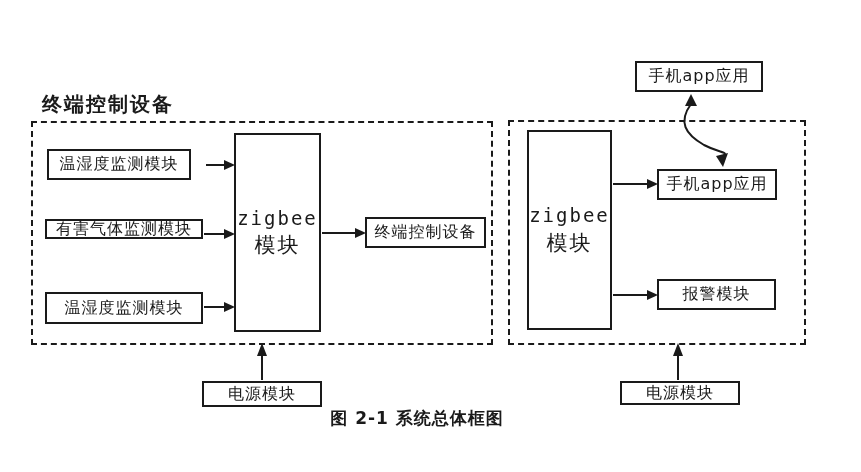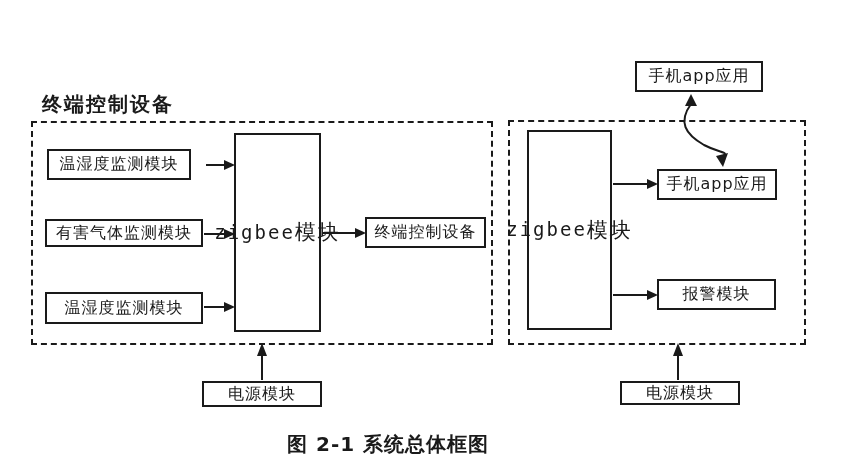--- a/index.html
+++ b/index.html
@@ -30,36 +30,37 @@
     background: #ffffff;
     display: flex;
     align-items: center;
     justify-content: center;
     font-size: 16px;
     letter-spacing: 1px;
     white-space: nowrap;
     box-sizing: border-box;
   }
   .node.tall {
-    flex-direction: row;
+    flex-direction: column;
     line-height: 1.35;
     text-align: center;
   }
   .zigbee-line1 {
     font-family: "DejaVu Sans Mono", "Liberation Mono", monospace;
     font-size: 19px;
     letter-spacing: 2px;
   }
   .zigbee-line2 { font-size: 21px; letter-spacing: 2px; }
   .caption {
     position: absolute;
     left: 287px;
-    top: 431px;
+    top: 407px;
     width: 260px;
-    font-size: 20px;
+    text-align: center;
+    font-size: 17px;
     font-weight: bold;
     letter-spacing: 1px;
     white-space: nowrap;
   }
   svg.arrows {
     position: absolute;
     left: 0; top: 0;
     width: 861px; height: 472px;
     pointer-events: none;
   }
@@ -68,21 +69,21 @@
 <body>
 
 <div class="canvas">
 
   <div class="group-label" style="left:42px; top:91px;">终端控制设备</div>
 
   <div class="dashed-box" style="left:31px; top:121px; width:458px; height:220px;"></div>
   <div class="dashed-box" style="left:508px; top:120px; width:294px; height:221px;"></div>
 
   <div class="node" style="left:47px; top:149px; width:144px; height:31px;">温湿度监测模块</div>
-  <div class="node" style="left:45px; top:219px; width:158px; height:28px;">有害气体监测模块</div>
+  <div class="node" style="left:45px; top:219px; width:158px; height:20px;">有害气体监测模块</div>
   <div class="node" style="left:45px; top:292px; width:158px; height:32px;">温湿度监测模块</div>
 
   <div class="node tall" style="left:234px; top:133px; width:87px; height:199px;">
     <span class="zigbee-line1">zigbee</span>
     <span class="zigbee-line2">模块</span>
   </div>
 
   <div class="node" style="left:365px; top:217px; width:121px; height:31px;">终端控制设备</div>
 
   <div class="node" style="left:202px; top:381px; width:120px; height:26px;">电源模块</div>

